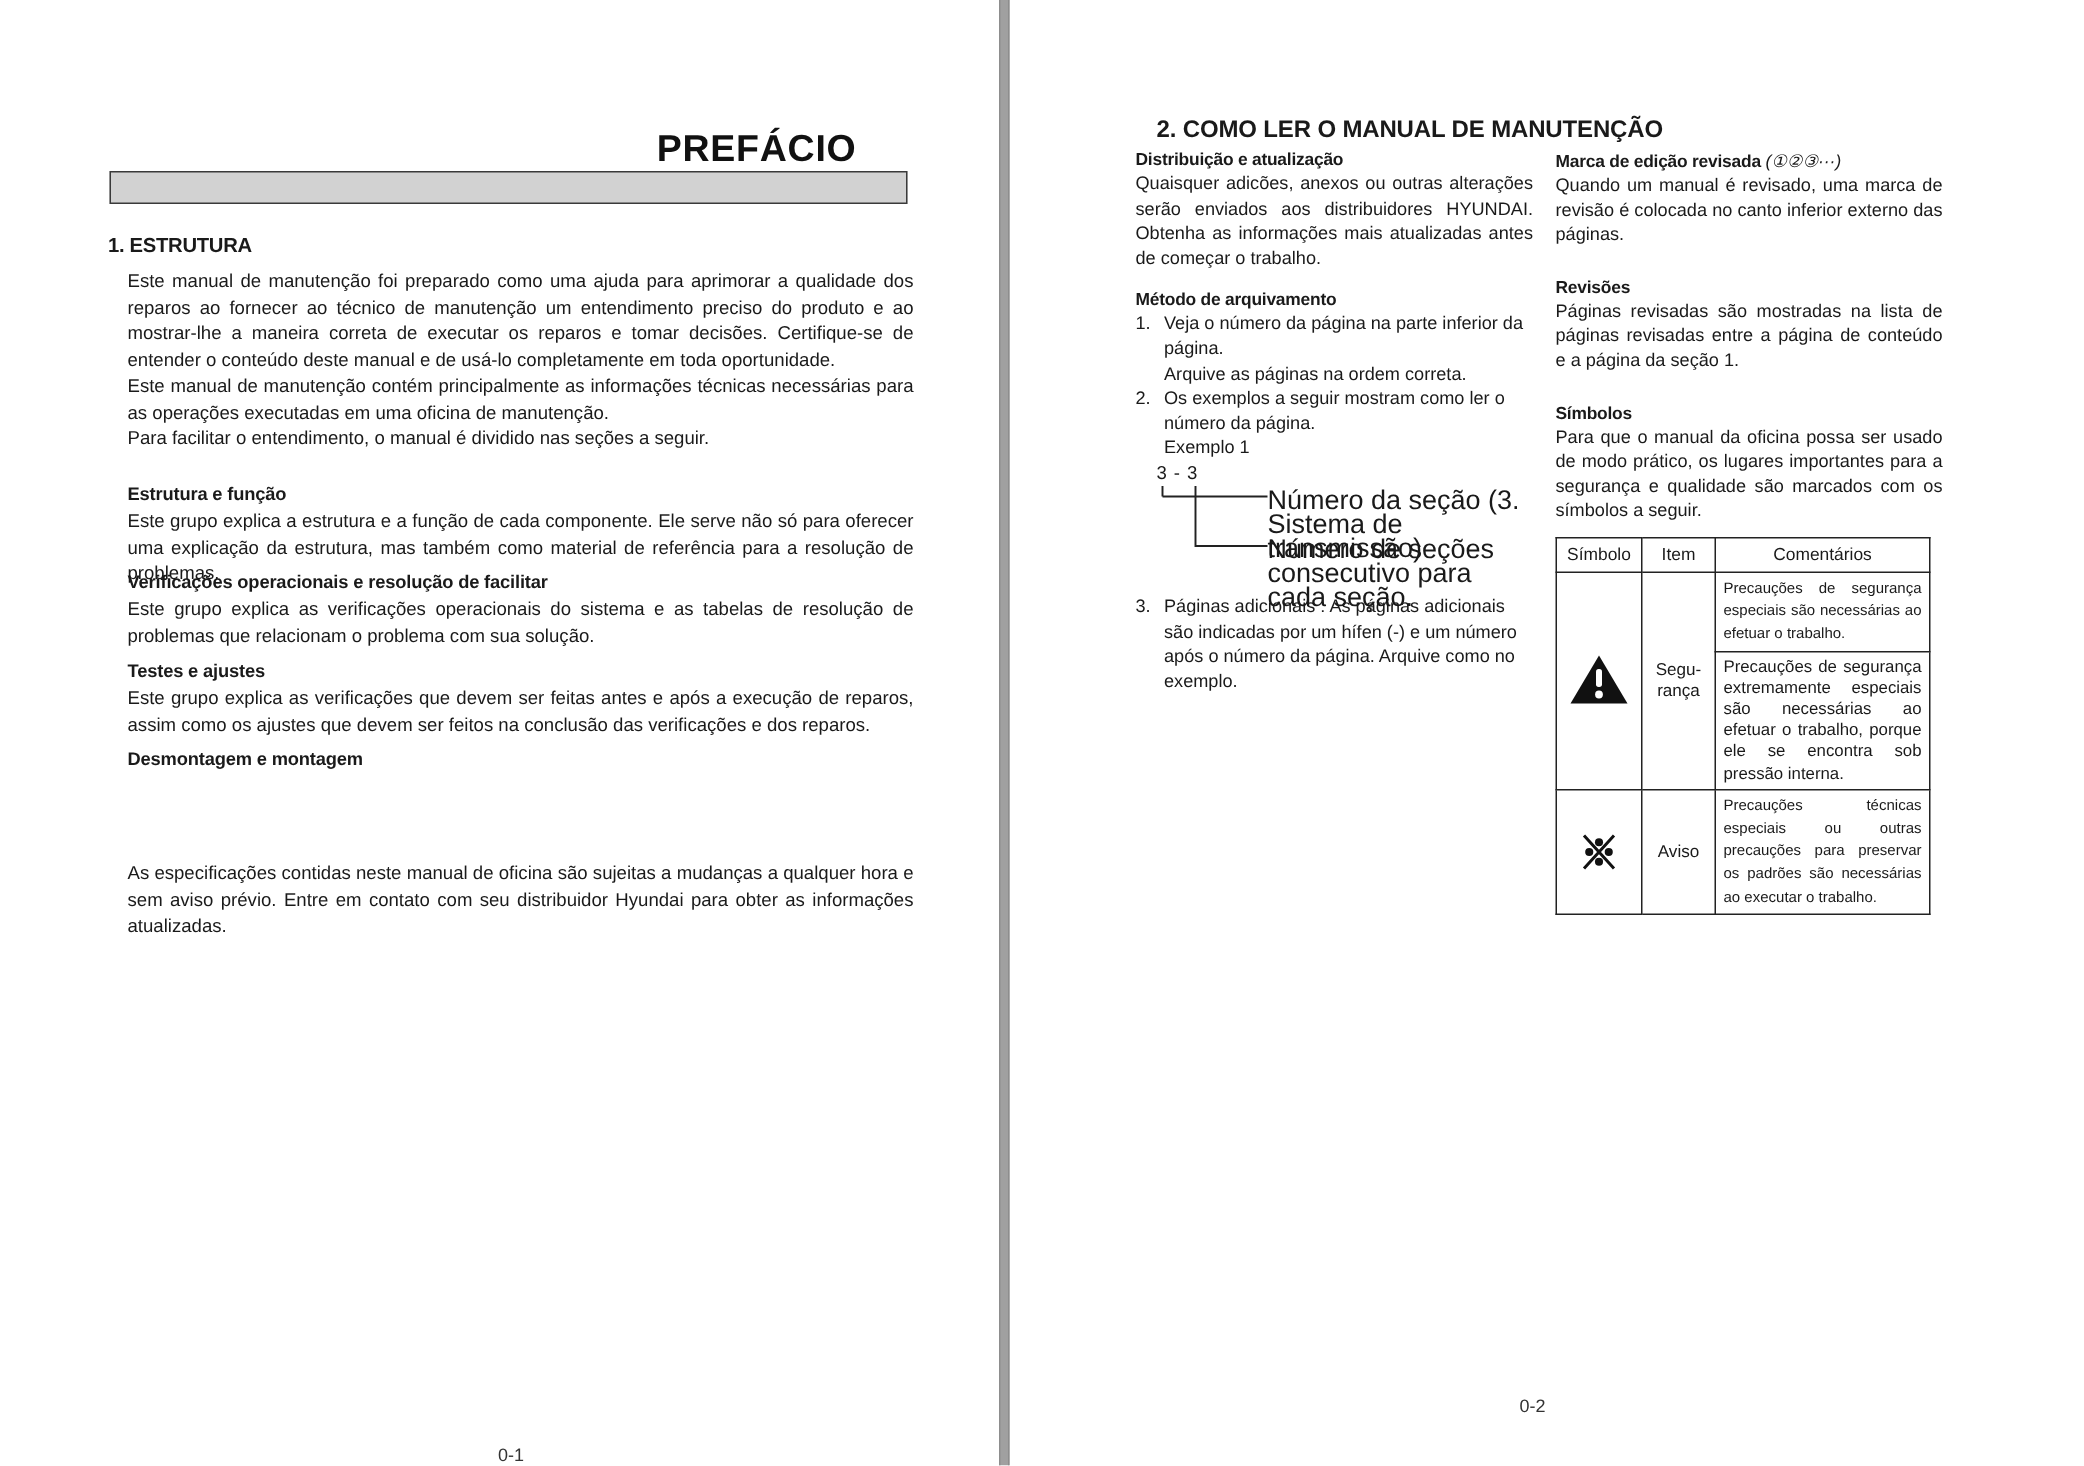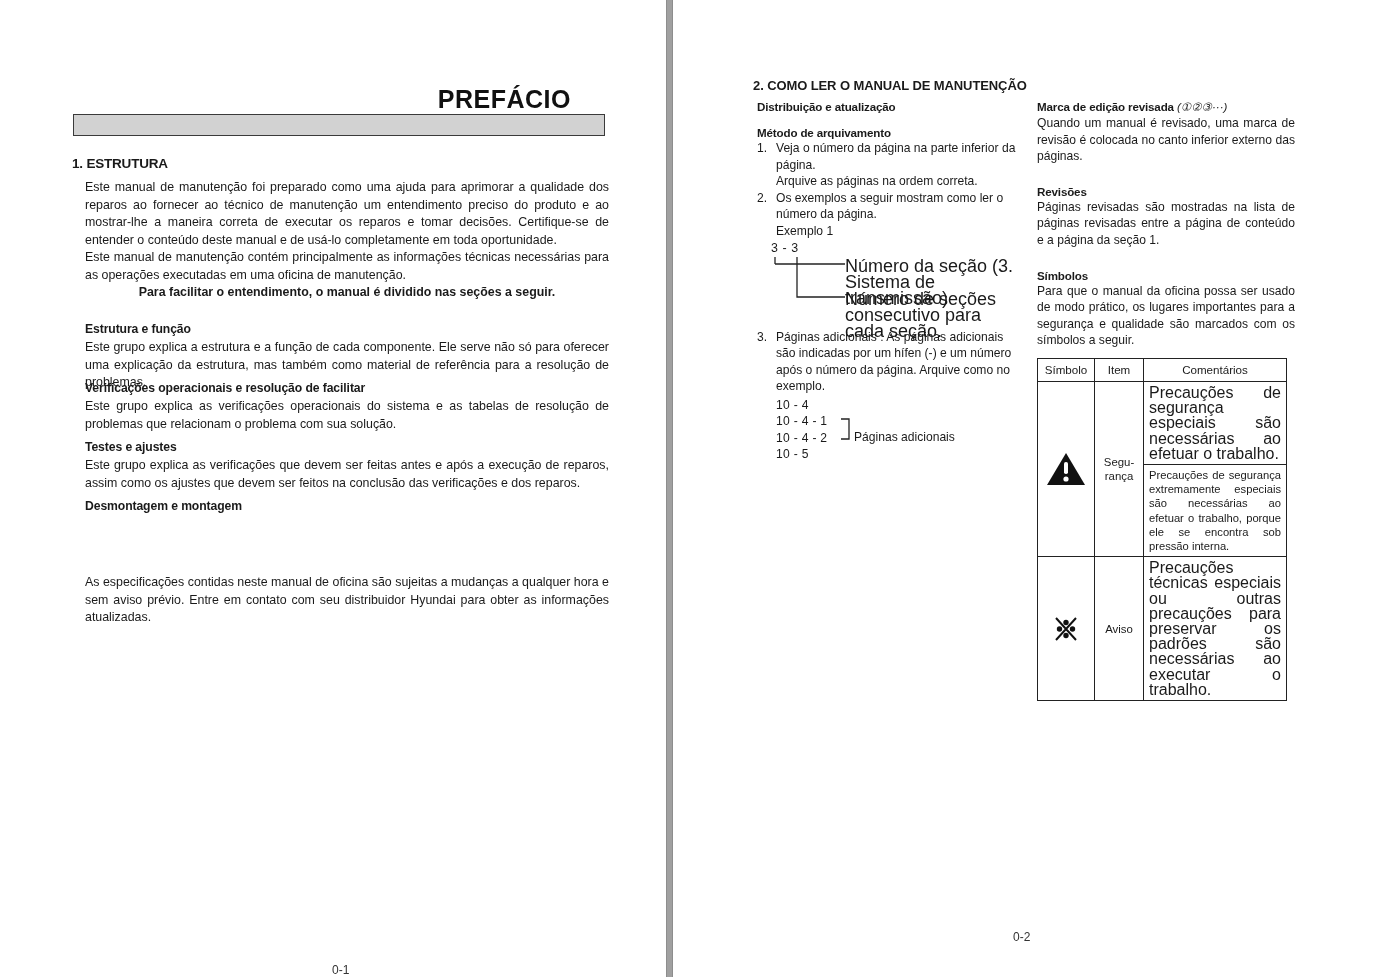--- a/index.html
+++ b/index.html
@@ -104,23 +104,23 @@
     position: absolute;
     font-size: 12px;
     color: #333;
   }
   .folio-left { left: 315px; top: 930px; }
   .folio-right { left: 340px; top: 930px; }
 
   
   .r-title {
     position: absolute;
-    left: 80px;
+    left: 98px;
     top: 78px;
-    font-size: 13px;
+    font-size: 16px;
     font-weight: bold;
     letter-spacing: -0.1px;
   }
 
   .col-a { position: absolute; left: 84px; width: 265px; }
   .col-b { position: absolute; left: 364px; width: 258px; }
 
   .r-sub {
     font-size: 11.6px;
     font-weight: bold;
@@ -213,21 +213,21 @@
     font-weight: normal;
   }
   .sym-table thead th {
     text-align: center;
     font-size: 11.6px;
     padding: 4px 2px;
   }
   .c-sym { width: 52px; text-align: center; }
   .c-item { width: 44px; text-align: center; font-size: 11.4px; line-height: 14px; }
   .c-com { font-size: 11.2px; line-height: 14.2px; text-align: justify; }
-  .c-com.big { font-size: 16px; line-height: 15.2px; }
+  .c-com.big { font-size: 10px; line-height: 15.2px; }
 
   .tri-icon { display: block; margin: 0 auto; }
   .ast-icon { display: block; margin: 0 auto; }
 
   .nowrap { white-space: nowrap; }
 </style>
 </head>
 <body>
 
 <div class="spread">
@@ -237,21 +237,21 @@
     <div class="preface-title">PREFÁCIO</div>
 
     <div class="title-bar"></div>
 
     <div class="l-section-h">1. ESTRUTURA</div>
 
     <div class="l-body" style="top:146px;">Este manual de manutenção foi preparado como uma ajuda para aprimorar a qualidade dos reparos ao fornecer ao técnico de manutenção um entendimento preciso do produto e ao mostrar-lhe a maneira correta de executar os reparos e tomar decisões. Certifique-se de entender o conteúdo deste manual e de usá-lo completamente em toda oportunidade.</div>
 
     <div class="l-body" style="top:216px;">Este manual de manutenção contém principalmente as informações técnicas necessárias para as operações executadas em uma oficina de manutenção.</div>
 
-    <div class="l-body" style="top:251px; text-align:center;font-weight:bold;">Para facilitar o entendimento, o manual é dividido nas seções a seguir.</div>
+    <div class="l-body" style="top:251px; text-align:left;">Para facilitar o entendimento, o manual é dividido nas seções a seguir.</div>
 
     <div class="sub-h" style="top:289px;">Estrutura e função</div>
     <div class="l-body" style="top:306px;">Este grupo explica a estrutura e a função de cada componente. Ele serve não só para oferecer uma explicação da estrutura, mas também como material de referência para a resolução de problemas.</div>
 
     <div class="sub-h" style="top:348px;">Verificações operacionais e resolução de facilitar</div>
     <div class="l-body" style="top:365px;">Este grupo explica as verificações operacionais do sistema e as tabelas de resolução de problemas que relacionam o problema com sua solução.</div>
 
     <div class="sub-h" style="top:407px;">Testes e ajustes</div>
     <div class="l-body" style="top:424px;">Este grupo explica as verificações que devem ser feitas antes e após a execução de reparos, assim como os ajustes que devem ser feitos na conclusão das verificações e dos reparos.</div>
 
@@ -265,20 +265,21 @@
   <div class="page-divider"></div>
 
   <div class="page-right">
 
     <div class="r-title">2. COMO LER O MANUAL DE MANUTENÇÃO</div>
 
     <div class="col-a" style="top:100px;">
 
       <div class="blk">
         <div class="r-sub">Distribuição e atualização</div>
+        <p class="r-text">Quaisquer adicões, anexos ou outras alterações serão enviados aos distribuidores HYUNDAI. Obtenha as informações mais atualizadas antes de começar o trabalho.</p>
       </div>
 
       <div>
         <div class="r-sub">Método de arquivamento</div>
 
         <ul class="numlist">
           <li>
             <span class="num">1.</span>
             <span class="sub-line">Veja o número da página na parte inferior da página.</span>
             <span class="sub-line">Arquive as páginas na ordem correta.</span>
@@ -308,32 +309,20 @@
           <div class="lbl lbl-2">Número de seções consecutivo para cada seção.</div>
         </div>
 
         <ul class="numlist" style="margin-top:-8px;">
           <li>
             <span class="num">3.</span>
             <span>Páginas adicionais : As páginas adicionais são indicadas por um hífen (-) e um número após o número da página. Arquive como no exemplo.</span>
           </li>
         </ul>
 
-        <div class="addpages">
-          <div class="row">10 - 4</div>
-          <div class="bracket-wrap">
-            <div class="row">10 - 4 - 1</div>
-            <div class="row">10 - 4 - 2</div>
-            <svg class="bracket-svg" width="14" height="26" viewBox="0 0 14 26">
-              <path d="M1 2 L9 2 L9 22 L1 22" stroke="#222" stroke-width="1.3" fill="none"></path>
-            </svg>
-            <div class="bracket-note">Páginas adicionais</div>
-          </div>
-          <div class="row">10 - 5</div>
-        </div>
       </div>
     </div>
 
     <div class="col-b" style="top:100px;">
 
       <div class="blk">
         <div class="r-sub">
           <span>Marca de edição revisada</span>
           <span class="light">(①②③···)</span>
         </div>

